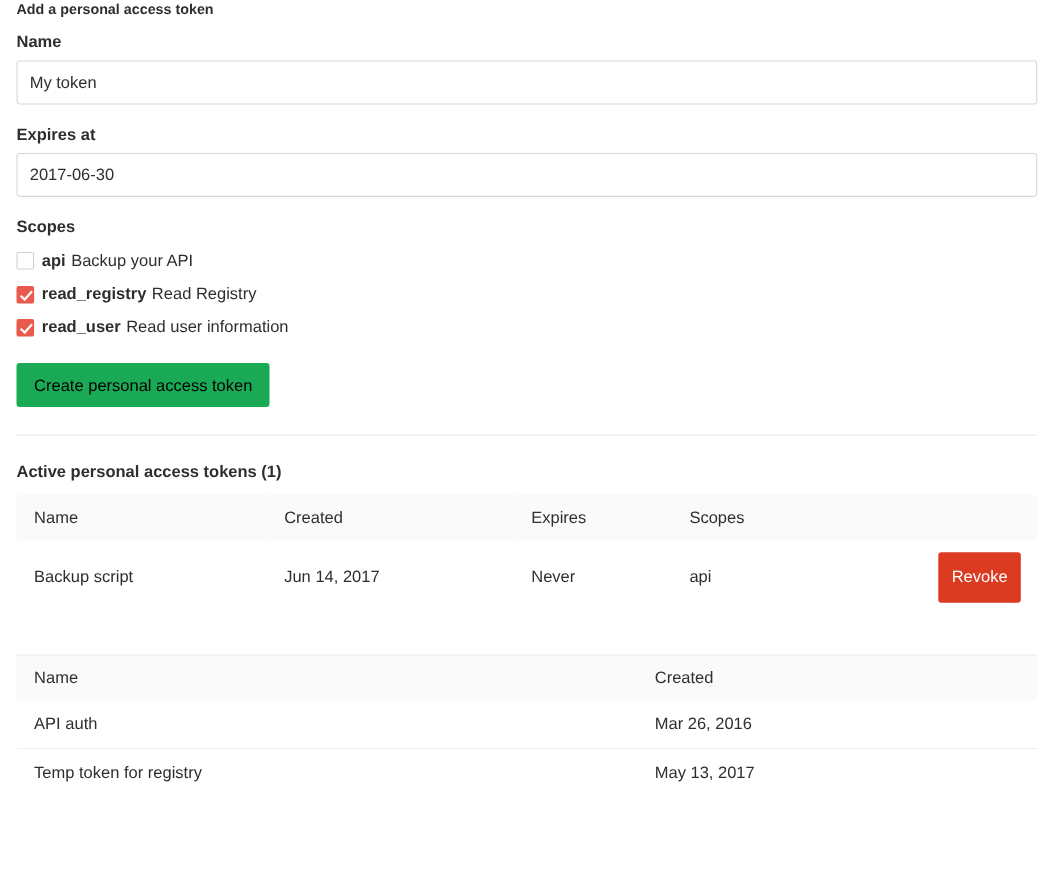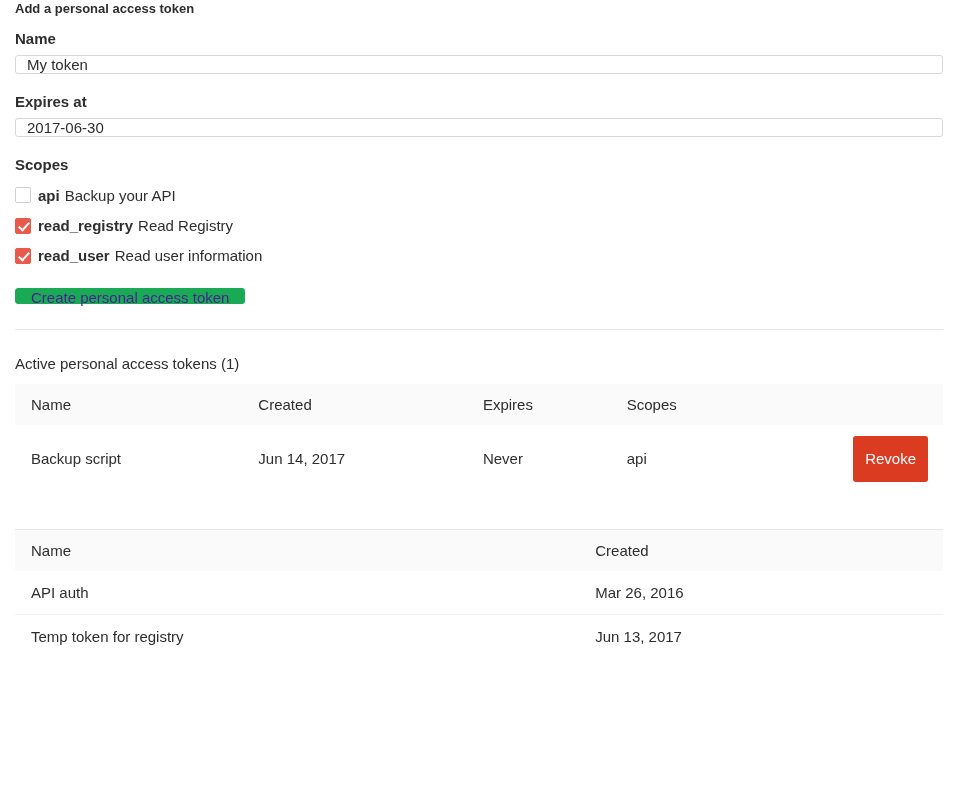--- a/index.html
+++ b/index.html
@@ -10,21 +10,21 @@
     line-height: 1.15;
     color: #2e2e2e;
   }
   .container { padding: 1px 16px 0 15px; }
 
   
   .form-title { font-size: 13px; font-weight: 700; margin: 1px 0 13px; }
   .form-desc  { margin: 0 0 17px; font-weight: 400; }
   .field-label { display: block; font-weight: 700; margin: 0 0 8px; }
   .text-input {
-    display: block; width: 100%; box-sizing: border-box; height: 19px;
+    display: block; width: 100%; box-sizing: border-box; height: 40px;
     padding: 5px 11px; font: inherit; color: #2e2e2e;
     border: 1px solid #d8d8d8; border-radius: 3px; background: #fff;
     margin: 0 0 19px; outline: none;
   }
   .scopes-label { margin-bottom: 13px; }
   .scope-row { display: flex; align-items: center; margin-bottom: 13px; }
   .scope-check {
     -webkit-appearance: none; appearance: none;
     width: 16px; height: 16px; flex: none;
     border: 1px solid #d0d0d0; border-radius: 2px; background: #fff;
@@ -33,29 +33,29 @@
   .scope-check[data-checked="true"] { background: #e9594c; border-color: #e9594c; }
   .scope-check[data-checked="true"]::after {
     content: ""; position: absolute; left: 5px; top: 1px;
     width: 4px; height: 9px;
     border: solid #fff; border-width: 0 2px 2px 0;
     transform: rotate(42deg);
   }
   .scope-name { font-weight: 700; margin-right: 5px; }
   .create-btn {
     display: inline-block; margin: 11px 0 25px;
-    background: #1aaa55; color: #4c1d95;
+    background: #1aaa55; color: #000000;
     border: 1px solid #1aaa55; border-radius: 3px;
-    height: 16px; box-sizing: border-box; padding: 0 15px;
+    height: 40px; box-sizing: border-box; padding: 0 15px;
     font: inherit; cursor: pointer;
   }
 
   
   .section-divider { border: 0; border-top: 1px solid #e7e7e7; margin: 0; }
-  .section-title { font-size: 15px; font-weight: 400; margin: 25px 0 11px; }
+  .section-title { font-size: 15px; font-weight: 700; margin: 25px 0 11px; }
   table { width: 100%; border-collapse: collapse; table-layout: fixed; }
   thead th {
     background: #fafafa; font-weight: 400; text-align: left;
     padding: 12px 16px; color: #2e2e2e;
   }
   .active-table { margin-bottom: 36px; }
   .active-table td { padding: 20px 16px; vertical-align: middle; }
   .active-table td.cell-action { text-align: right; padding: 11px 15px 11px 0; }
   .revoke-btn {
     background: #db3b21; color: #fff; border: none; border-radius: 3px;
@@ -148,18 +148,18 @@
         <th>Created</th>
       </tr>
     </thead>
     <tbody>
       <tr>
         <td>API auth</td>
         <td>Mar 26, 2016</td>
       </tr>
       <tr>
         <td>Temp token for registry</td>
-        <td>Jun 13, 2017</td>
+        <td>May 13, 2017</td>
       </tr>
     </tbody>
   </table>
 
 </div>
 
 </body></html>

